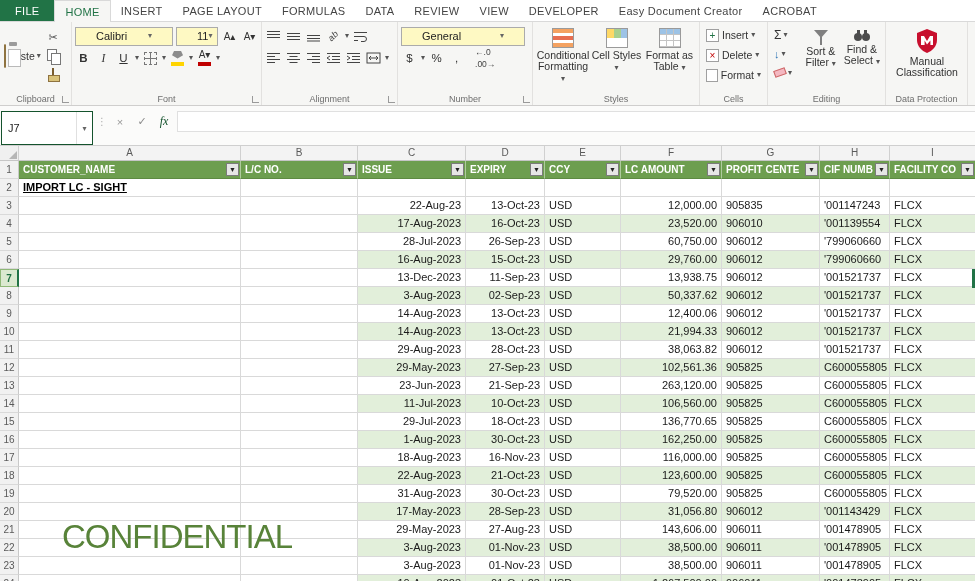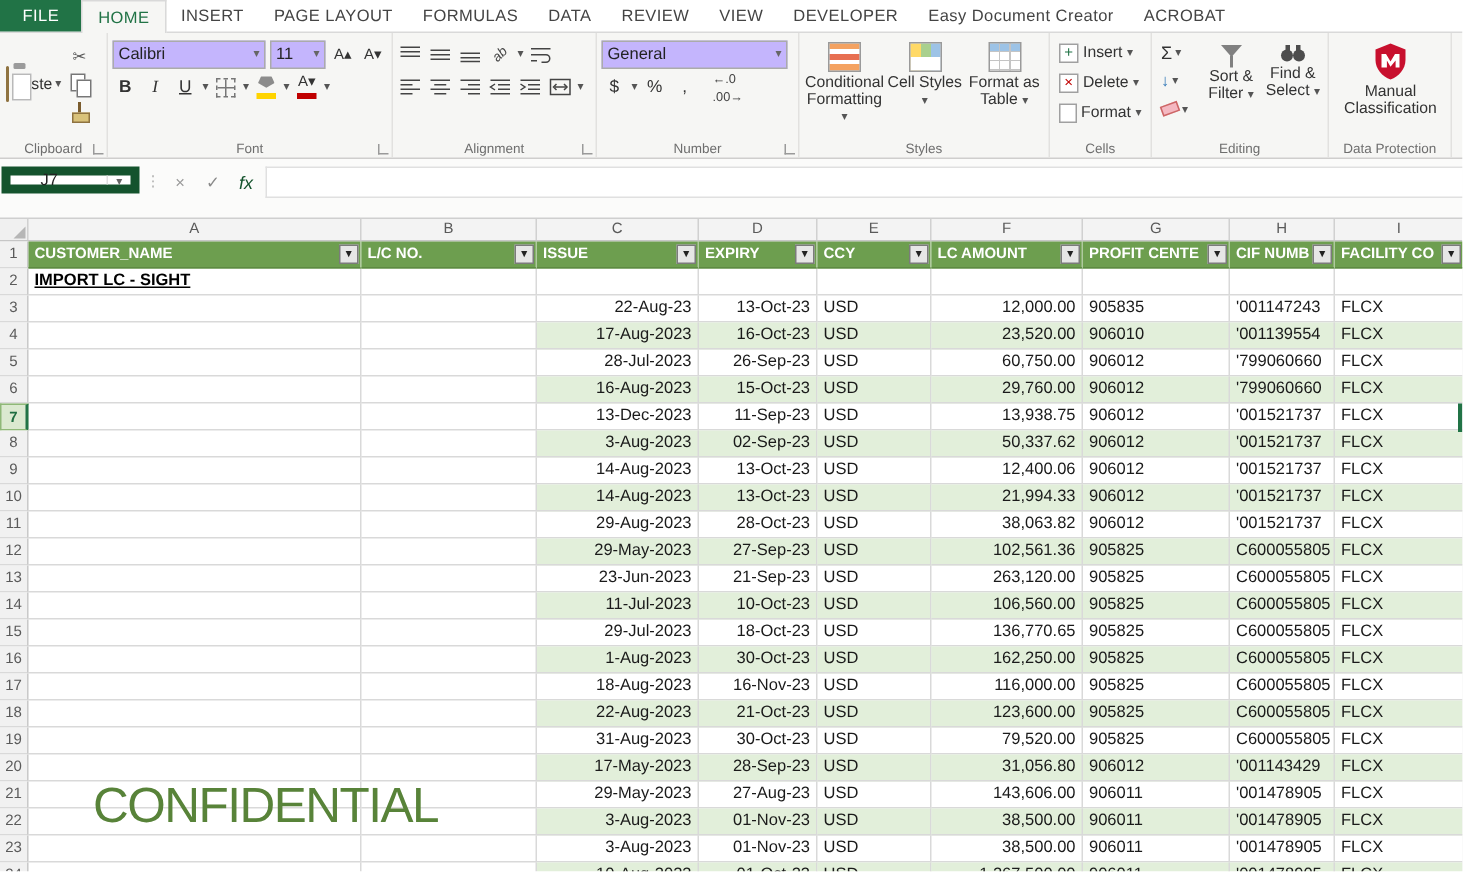--- a/index.html
+++ b/index.html
@@ -30,21 +30,21 @@
 .mini{width:18px;height:16px;display:flex;align-items:center;justify-content:center;font-size:11px;color:#555}
 .copyic{position:relative;width:13px;height:14px}
 .copyic::before,.copyic::after{content:"";position:absolute;width:8px;height:10px;background:#fff;border:1px solid #777}
 .copyic::before{left:0;top:0}.copyic::after{left:4px;top:4px}
 .painter{position:relative;width:12px;height:14px}
 .painter::before{content:"";position:absolute;left:5px;top:0;width:2px;height:7px;background:#7a5c2e}
 .painter::after{content:"";position:absolute;left:1px;top:7px;width:10px;height:5px;background:#d9c27a;border:1px solid #8f7340}
 
 .g-font{width:190px}
 .frow{display:flex;align-items:center;gap:3px;height:22px}
-.combo{height:19px;background:#c4b5fd;border:1px solid #ababab;display:flex;align-items:center;font-size:11px;color:#222;padding:0 3px;justify-content:space-between}
+.combo{height:19px;background:#fef9c3;border:1px solid #ababab;display:flex;align-items:center;font-size:11px;color:#222;padding:0 20px;justify-content:space-between}
 .combo .dd{color:#666}
 .fmt{min-width:17px;height:18px;display:flex;align-items:center;justify-content:center;font-size:11.5px;color:#333}
 .b{font-weight:bold}.i{font-style:italic;font-family:"Liberation Serif",serif}.u{text-decoration:underline}
 .colorbtn{display:flex;flex-direction:column;align-items:center;width:17px}
 .bar{width:13px;height:4px;margin-top:1px}
 .bucket{width:11px;height:8px;background:#8c8c8c;clip-path:polygon(20% 0,80% 0,100% 60%,50% 100%,0 60%)}
 .ic-borders{width:13px;height:13px;border:1px dashed #777;background:
  linear-gradient(#777,#777) center/1px 100% no-repeat,linear-gradient(#777,#777) center/100% 1px no-repeat}
 
 .g-align{width:136px}.g-num{width:135px}
@@ -74,24 +74,24 @@
 .erow{display:flex;align-items:center;height:19px;gap:2px;font-size:12px;color:#333;padding-left:2px}
 .fill{color:#2e75b6;font-size:11px}
 .eraser{width:12px;height:7px;background:#f4b8c1;border:1px solid #c66;transform:rotate(-20deg)}
 .funnelwrap{position:relative;width:16px;height:16px}
 .funnel{position:absolute;left:1px;top:2px;width:0;height:0;border:7px solid transparent;border-top:8px solid #808080}
 .funnel::after{content:"";position:absolute;left:-1px;top:-1px;width:2px;height:8px;background:#808080}
 
 .g-prot{width:82px}
 
 .fbar{height:40px;background:#fbfbfa;border-bottom:1px solid #cfcfcf;display:flex;align-items:flex-start;padding:5px 0 0 1px;gap:4px}
-.namebox{width:92px;height:18px;background:#fff;border:6px solid #14532d;display:flex;align-items:center;font-size:11px;color:#222;padding-left:20px;justify-content:space-between}
+.namebox{width:92px;height:34px;background:#fff;border:1px solid #14532d;display:flex;align-items:center;font-size:11px;color:#222;padding-left:6px;justify-content:space-between}
 .nbdd{width:16px;height:100%;display:flex;align-items:center;justify-content:center;border-left:1px solid #e0e0e0;color:#666;font-size:8px}
 .fbtn{width:18px;height:21px;display:flex;align-items:center;justify-content:center;font-size:11px;color:#9a9a9a}
-.fx{font-family:Liberation Sans, sans-serif;font-style:italic;color:#14532d;font-size:12px}
+.fx{font-family:Liberation Serif, serif;font-style:italic;color:#14532d;font-size:12px}
 .dots{color:#b0b0b0;font-size:10px;display:flex;align-items:center;height:21px}
 .finput{flex:1;height:21px;background:#fff;border:1px solid #e0e0e0;border-right:none;font-size:11px;padding:0 4px;color:#222}
 
 .sheet{position:relative;flex:1;background:#fff;overflow:hidden}
 .colheads{display:grid;height:15px;background:#f3f3f3;border-bottom:1px solid #c6c6c6}
 .ch{font-size:10px;color:#5a5a5a;text-align:center;line-height:14px;border-right:1px solid #d0d0d0;overflow:hidden}
 .ch.corner{position:relative;background:#f0f0f0}
 .ch.corner::after{content:"";position:absolute;right:1px;bottom:1px;border-left:8px solid transparent;border-bottom:8px solid #b6b6b6}
 .grid{display:grid;grid-auto-rows:18px}
 .rn{background:#f1f1f1;color:#5a5a5a;font-size:10px;text-align:center;line-height:17px;border-right:1px solid #c9c9c9;border-bottom:1px solid #d9d9d9}

